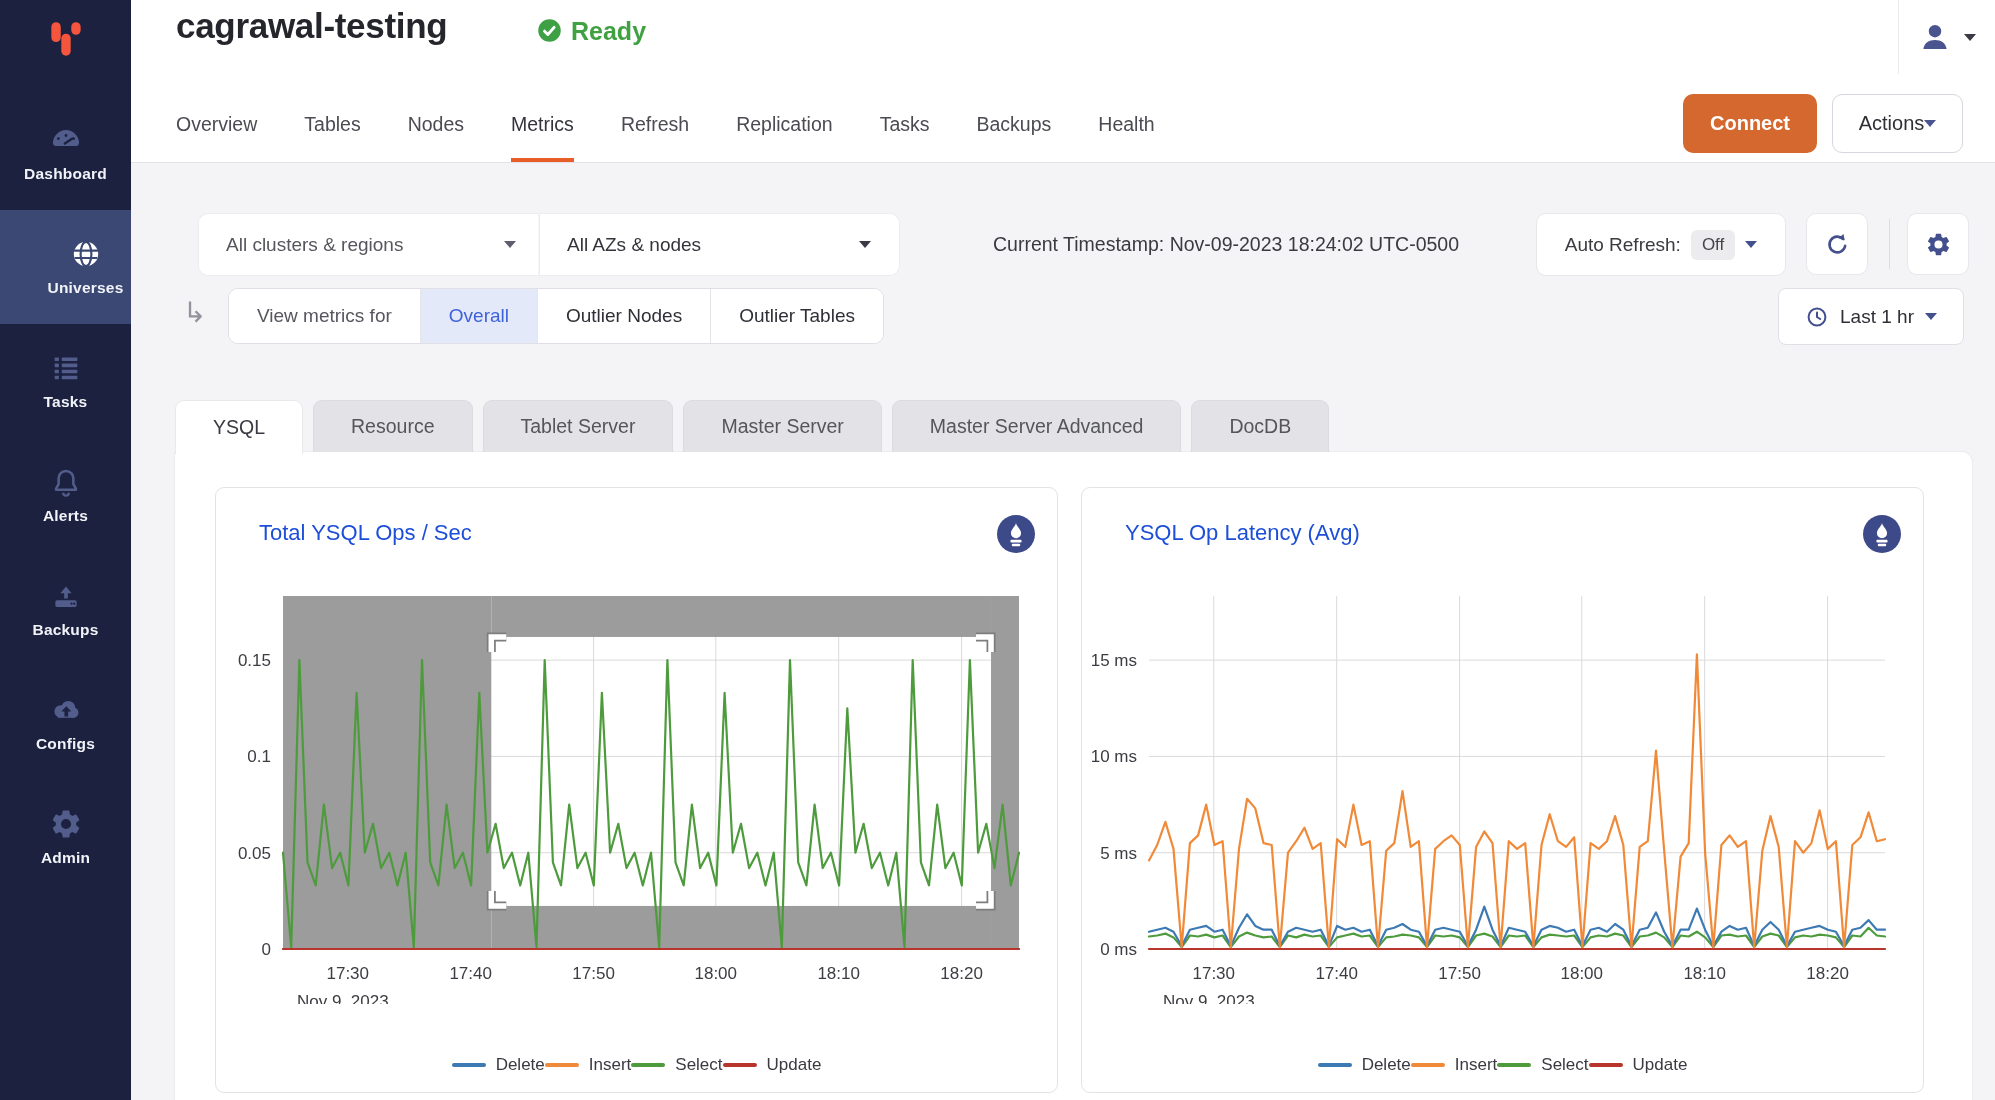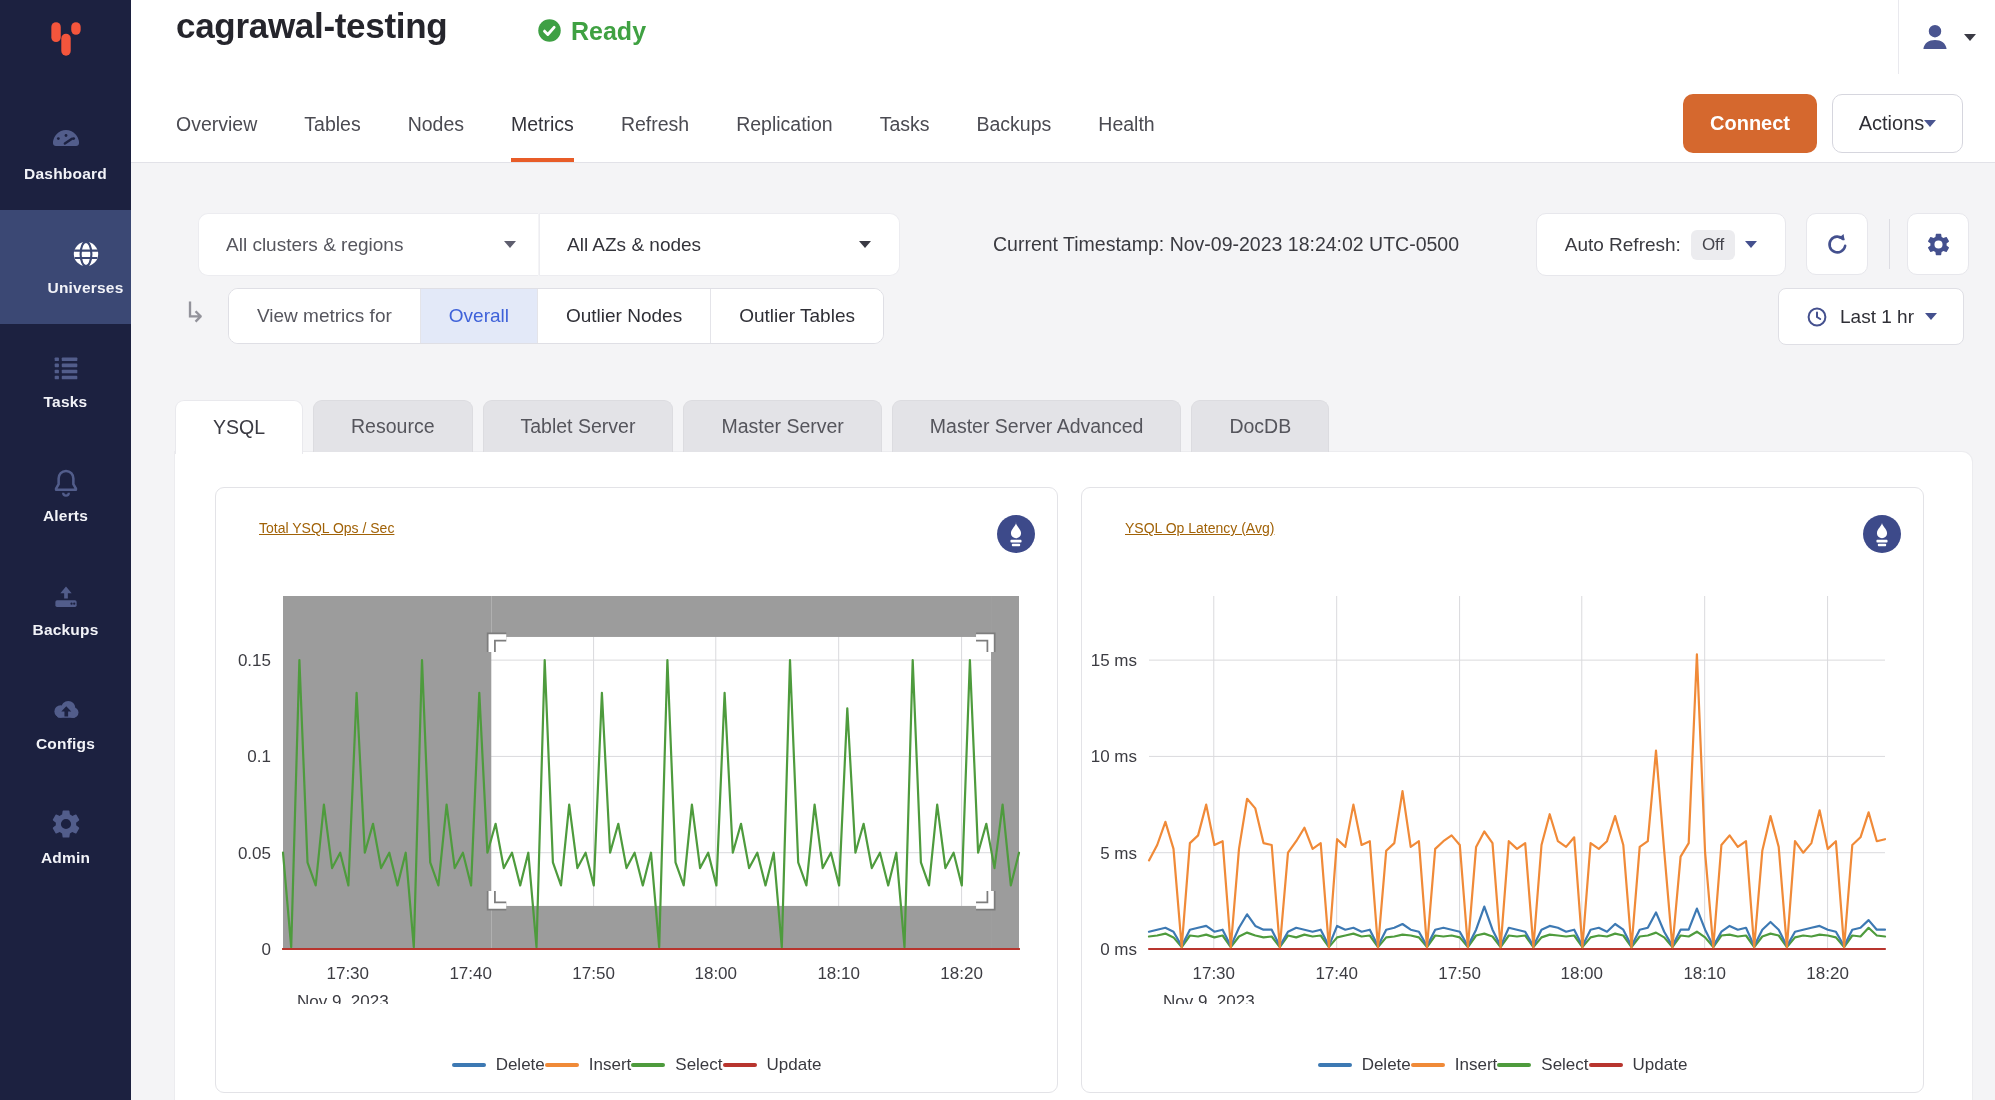--- a/index.html
+++ b/index.html
@@ -64,21 +64,21 @@
   .timerange svg{width:24px;height:24px;color:var(--indigo);}
   .timerange .caret{color:var(--indigo);}
 
   .mtabs{position:absolute;top:237px;left:44px;display:flex;gap:10px;z-index:3;}
   .mtab{height:52px;padding:0 37px;display:flex;align-items:center;background:#E3E3E7;border:1px solid #DCDCE0;border-bottom:none;border-radius:9px 9px 0 0;font-size:19.5px;color:#55555C;cursor:pointer;}
   .mtab.active{background:#fff;border-color:#E9E9ED;height:54px;color:#3A3A42;z-index:4;}
 
   .panel{position:absolute;top:289px;left:44px;width:1797px;height:811px;background:#fff;border-radius:0 10px 10px 10px;box-shadow:0 0 0 1px #ECECEF;z-index:2;}
   .chart-card{position:absolute;top:35px;width:843px;height:606px;background:#fff;border:1px solid #E3E3E7;border-radius:9px;}
   .card-left{left:40px;} .card-right{left:906px;}
-  .chart-title{position:absolute;left:43px;top:32px;font-size:14px;color:#a16207;font-weight:500;text-decoration:underline;}
+  .chart-title{position:absolute;left:43px;top:32px;font-size:22px;color:#1d4ed8;font-weight:500;}
   .prom{position:absolute;right:22px;top:27px;width:38px;height:38px;}
   .chart-host{position:absolute;left:0;top:96px;width:812px;height:420px;}
   .legend{position:absolute;bottom:17px;left:0;width:100%;display:flex;justify-content:center;}
   .lgi{display:flex;align-items:center;gap:10px;font-size:17px;color:#3A3A40;}
   .sw{width:34px;height:4px;border-radius:2px;display:inline-block;}
   svg text{font-family:"Liberation Sans", sans-serif;}
 </style>
 </head>
 <body>
 

